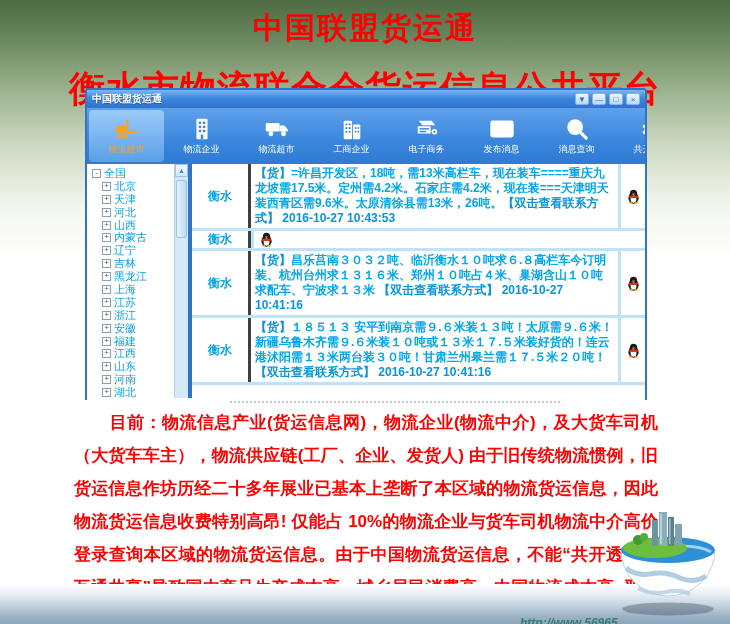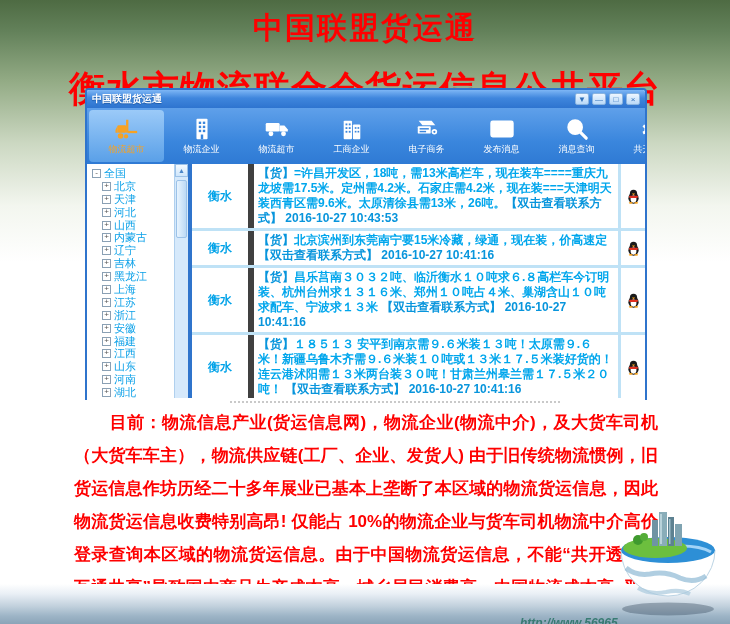--- a/index.html
+++ b/index.html
@@ -45,21 +45,21 @@
   .tree-scroll{width:13px;background:#d6e9fb;border-left:1px solid #b0d0ee;display:flex;
     flex-direction:column;align-items:center;}
   .scroll-up{width:13px;height:13px;background:linear-gradient(#f4faff,#cfe6fb);border:1px solid #9cc2e8;
     box-sizing:border-box;color:#4a86c8;font-size:7px;line-height:11px;text-align:center;}
   .scroll-thumb{width:11px;height:58px;margin-top:3px;background:linear-gradient(90deg,#e8f4fe,#bcd9f5);
     border:1px solid #9cc2e8;border-radius:2px;box-sizing:border-box;}
   .vdivider{width:4px;background:#2f74cc;}
   .freight-table{flex:1;overflow:hidden;font-size:12px;}
   .frow{display:flex;border-bottom:3px solid #bfe2f6;}
   .cell-origin{width:56px;flex:0 0 56px;display:flex;align-items:center;justify-content:center;
-    color:#00a2e8;font-weight:700;border-right:6px solid #404040;}
+    color:#00a2e8;font-weight:700;border-right:3px solid #404040;}
   .cell-msg{flex:1;padding:2px 4px;color:#00a6ec;line-height:15px;font-weight:600;cursor:pointer;}
   .cell-msg b{color:#0895dc;font-weight:800;}
   .cell-qq{width:24px;flex:0 0 24px;border-left:3px solid #bfe2f6;display:flex;align-items:center;
     justify-content:center;cursor:pointer;}
   .cell-qq svg{width:13px;height:15px;}
   .win-shadow{position:absolute;left:230px;top:401px;width:330px;border-top:2px dotted #c9c9c9;}
   
   .promo{position:absolute;left:74px;top:406px;width:584px;color:#fe0000;font-size:17px;
     font-weight:700;line-height:33px;text-align:justify;text-indent:2.1em;}
   
@@ -312,21 +312,20 @@
               <ellipse cx="8" cy="12.2" rx="3.6" ry="4.4" fill="#ffffff"></ellipse>
               <rect x="2.4" y="8" width="11.2" height="2.8" rx="1.4" fill="#e03020"></rect>
               <polygon points="6,5.4 10,5.4 8,7.4" fill="#f7a21b"></polygon>
               <ellipse cx="4.6" cy="16.8" rx="2.4" ry="1.1" fill="#f7a21b"></ellipse>
               <ellipse cx="11.4" cy="16.8" rx="2.4" ry="1.1" fill="#f7a21b"></ellipse>
             </svg>
           </div>
         </div>
         <div class="frow">
           <div class="cell-origin">衡水</div>
-          <div class="cell-msg"><b>【货】</b><span>北京滨州到东莞南宁要15米冷藏，绿通，现在装，价高速定 </span><b>【双击查看联系方式】</b><b> 2016-10-27 10:41:16</b></div>
           <div class="cell-qq">
             <svg viewBox="0 0 16 18">
               <ellipse cx="8" cy="11" rx="6.3" ry="6.8" fill="#1a1a1a"></ellipse>
               <circle cx="8" cy="5" r="4.4" fill="#1a1a1a"></circle>
               <ellipse cx="8" cy="12.2" rx="3.6" ry="4.4" fill="#ffffff"></ellipse>
               <rect x="2.4" y="8" width="11.2" height="2.8" rx="1.4" fill="#e03020"></rect>
               <polygon points="6,5.4 10,5.4 8,7.4" fill="#f7a21b"></polygon>
               <ellipse cx="4.6" cy="16.8" rx="2.4" ry="1.1" fill="#f7a21b"></ellipse>
               <ellipse cx="11.4" cy="16.8" rx="2.4" ry="1.1" fill="#f7a21b"></ellipse>
             </svg>

